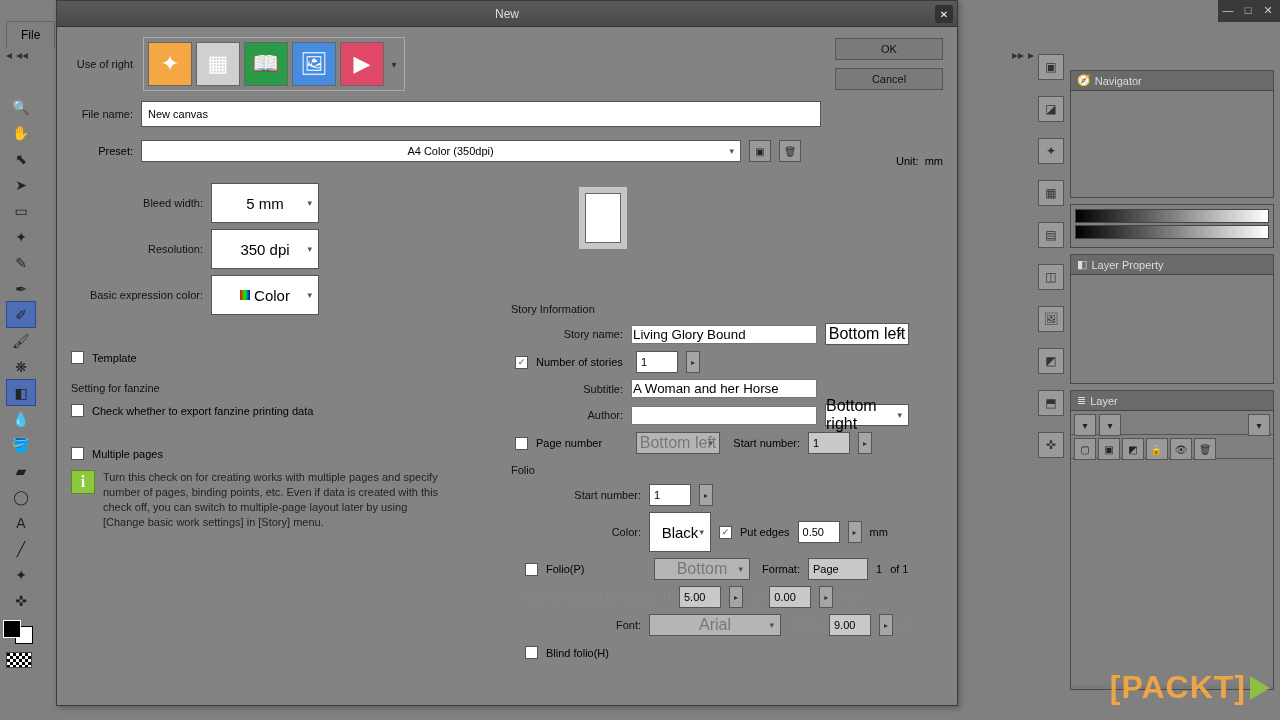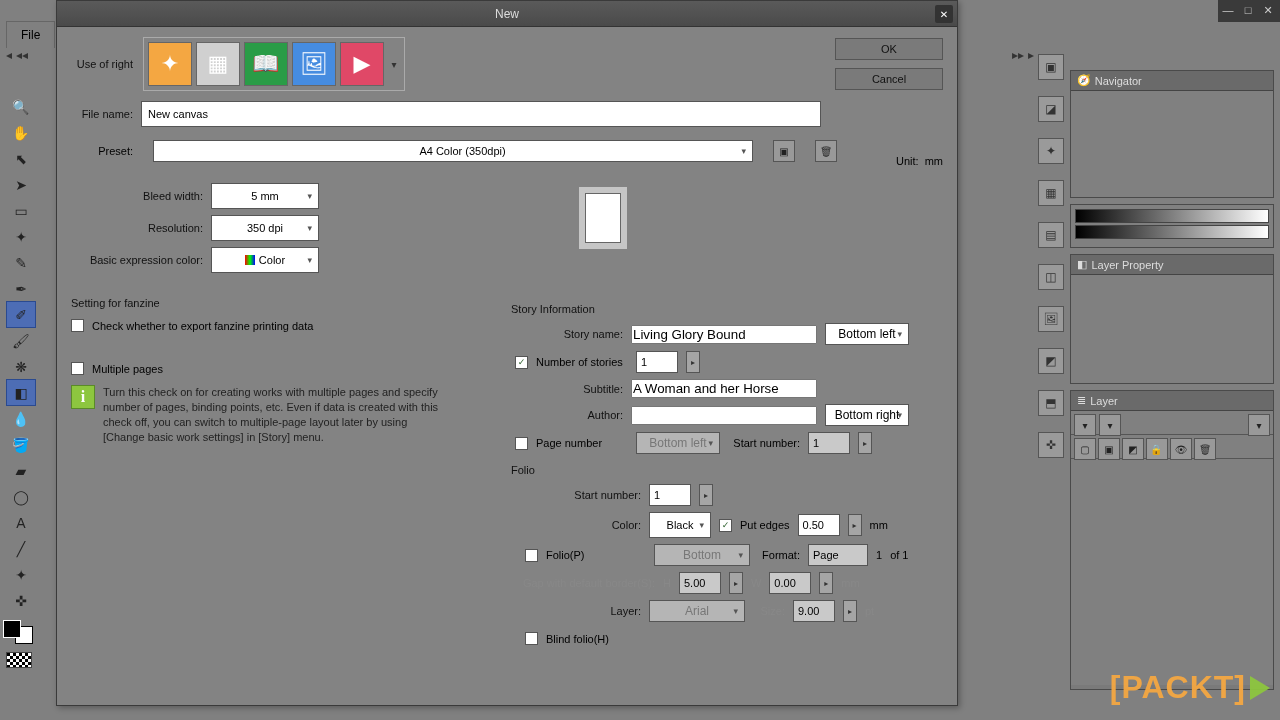--- a/index.html
+++ b/index.html
@@ -35,51 +35,51 @@
 
 .btn-col { margin-left: auto; display: flex; flex-direction: column; gap: 8px; }
 .big-btn { width: 108px; height: 22px; background: #7a7a7a; border: 1px solid #555; color: #111; display:flex; align-items:center; justify-content:center; }
 
 .form-row { display: flex; align-items: center; margin-bottom: 8px; gap: 8px; }
 .form-row label { text-align: right; color: #111; }
 .fn-label { width: 62px; }
 input[type=text].tx { background: #fff; border: 1px solid #555; height: 26px; padding: 0 6px; font-size: 11px; }
 .fn-input { width: 680px; }
 
-.preset-row { display:flex; align-items:center; gap:20px; margin-bottom:10px; }
+.preset-row { display:flex; align-items:center; gap:8px; margin-bottom:10px; }
 .preset-label { width:62px; text-align:right; }
 select.sel, .dd { background:#fff; border:1px solid #555; height:22px; padding:0 6px; font-size:11px; display:flex; align-items:center; position:relative; }
 .sel-wide { width: 600px; justify-content:center;padding-left:25px; }
 .mini-btn { width:22px; height:22px; border:1px solid #555; background:#999; display:flex; align-items:center; justify-content:center; color:#222; font-size:10px; }
 .unit-label { margin-left:auto; display:flex; gap:6px; align-items:center;margin-top:20px; }
 
 .inner { display:flex; gap:0; height: 510px; }
 .col-left { width: 430px; padding: 6px 10px 6px 0; }
 .col-right { flex:1; padding: 6px 4px 6px 10px; overflow-y:auto; position:relative; }
 
 .rrow { display:flex; align-items:center; gap:8px; margin-bottom:6px; }
 .rrow .lbl { width:132px; text-align:right; color:#111; }
-.dd-sm { width:108px; height:26px; border:1px solid #555; background:#fff; display:flex; align-items:center; justify-content:center; position:relative; font-size:11px; }
+.dd-sm { width:108px; height:40px; border:1px solid #555; background:#fff; display:flex; align-items:center; justify-content:center; position:relative; font-size:15px; }
 .dd-sm::after { content:"▾"; position:absolute; right:6px; color:#555; font-size:9px; }
 
 .preview-box { border:1px solid #666; background:#fff; width:36px; height:50px; margin-left: 46px; box-shadow: 0 0 0 6px #c6c6c6; position:relative; }
 .preview-wrap { display:flex; justify-content:center; margin:10px 0 10px 220px; }
 
 .chk-row { display:flex; align-items:center; gap:8px; margin:10px 0; }
 .chk { width:13px; height:13px; border:1px solid #555; background:#fff; display:inline-flex; align-items:center; justify-content:center; font-size:9px; }
 .chk.checked::after { content:"✓"; color:#2a5e2a; }
 
 .section-title { color:#111; margin:18px 0 8px 0; font-size:11px; }
 
 .info-box { display:flex; gap:8px; margin-top:4px; }
 .info-icon { width:24px; height:24px; background:#8dc63f; border:1px solid #5a8a28; display:flex; align-items:center; justify-content:center; color:#fff; font-weight:bold; font-family: Georgia, serif; font-size:16px; }
 .info-text { color:#222; font-size:11px; line-height:1.35; width:340px; }
 
 .rt-lbl { width:112px; text-align:right; color:#111; }
-.pos-dd { width:84px; height:22px; border:1px solid #555; background:#fff; display:flex; align-items:center; justify-content:center; position:relative; font-size:12px; }
+.pos-dd { width:84px; height:22px; border:1px solid #555; background:#fff; display:flex; align-items:center; justify-content:center; position:relative; font-size:16px; }
 .pos-dd::after { content:"▾"; position:absolute; right:6px; color:#555; font-size:9px; }
 .pos-dd.dis { background:#b5b5b5; color:#777; }
 .sm-in { width:42px; height:22px; border:1px solid #555; background:#fff; padding:0 4px; font-size:11px; }
 .sm-in.dis { background:#c9c9c9; }
 .step { width:14px; height:22px; border:1px solid #555; background:#a5a5a5; display:flex; align-items:center; justify-content:center; font-size:8px; color:#333;}
 
 .disabled { color:#888; }
 
 .right-dock { position:absolute; right:0; top:48px; width:242px; bottom:0; background:#808080; }
 .dock-col { position:absolute; left:0; top:0; width:30px; display:flex; flex-direction:column; gap:16px; padding-top:6px; }
@@ -214,20 +214,24 @@
                   <span style="display:inline-block;width:10px;height:10px;background:linear-gradient(90deg,#f00,#0f0,#00f);margin-right:4px;"></span>
                   <span>Color</span>
                 </div>
               </div>
           </div>
           <div class="preview-wrap">
               <div class="preview-box"></div>
             </div>
         </div>
 
+        <div class="chk-row" style="margin-top:30px;">
+          <span class="chk"></span>
+          <span>Template</span>
+        </div>
 
         <div class="section-title">Setting for fanzine</div>
         <div class="chk-row">
           <span class="chk"></span>
           <span>Check whether to export fanzine printing data</span>
         </div>
 
         <div class="chk-row" style="margin-top:30px;">
           <span class="chk"></span>
           <span>Multiple pages</span>
@@ -308,22 +312,22 @@
           <span>H</span>
           <input class="tx sm-in dis" value="5.00" style="">
           <div class="step">▸</div>
           <span>W</span>
           <input class="tx sm-in dis" value="0.00" style="">
           <div class="step">▸</div>
           <span>mm</span>
         </div>
 
         <div class="rrow disabled">
-          <div class="rt-lbl" style="width:130px">Layer:</div>
-          <div class="pos-dd dis" style="width:96px">Arial</div>
+          <div class="rt-lbl" style="width:130px">Font:</div>
+          <div class="pos-dd dis" style="width:132px">Arial</div>
           <span style="width:32px;text-align:right">Size:</span>
           <input class="tx sm-in dis" value="9.00" style="">
           <div class="step">▸</div>
           <span>pt</span>
         </div>
 
         <div class="rrow" style="margin-top:10px;">
           <span class="chk" style="margin-left:14px"></span>
           <span>Blind folio(H)</span>
         </div>

